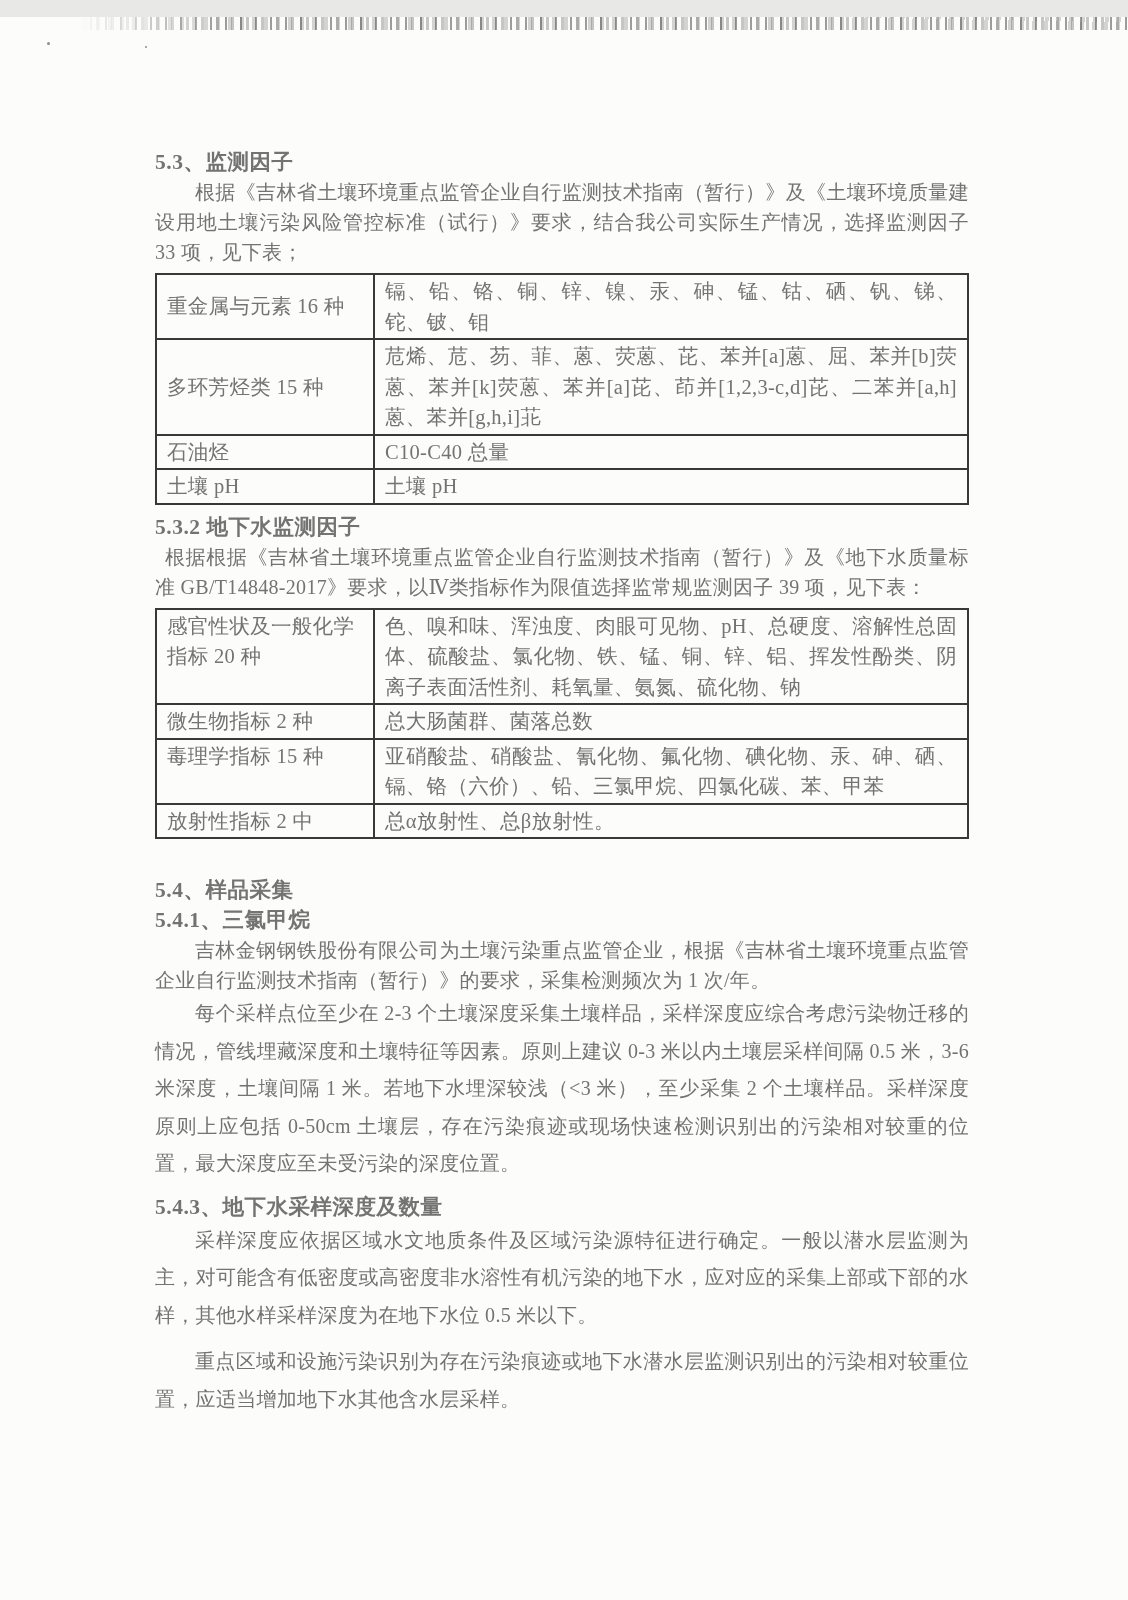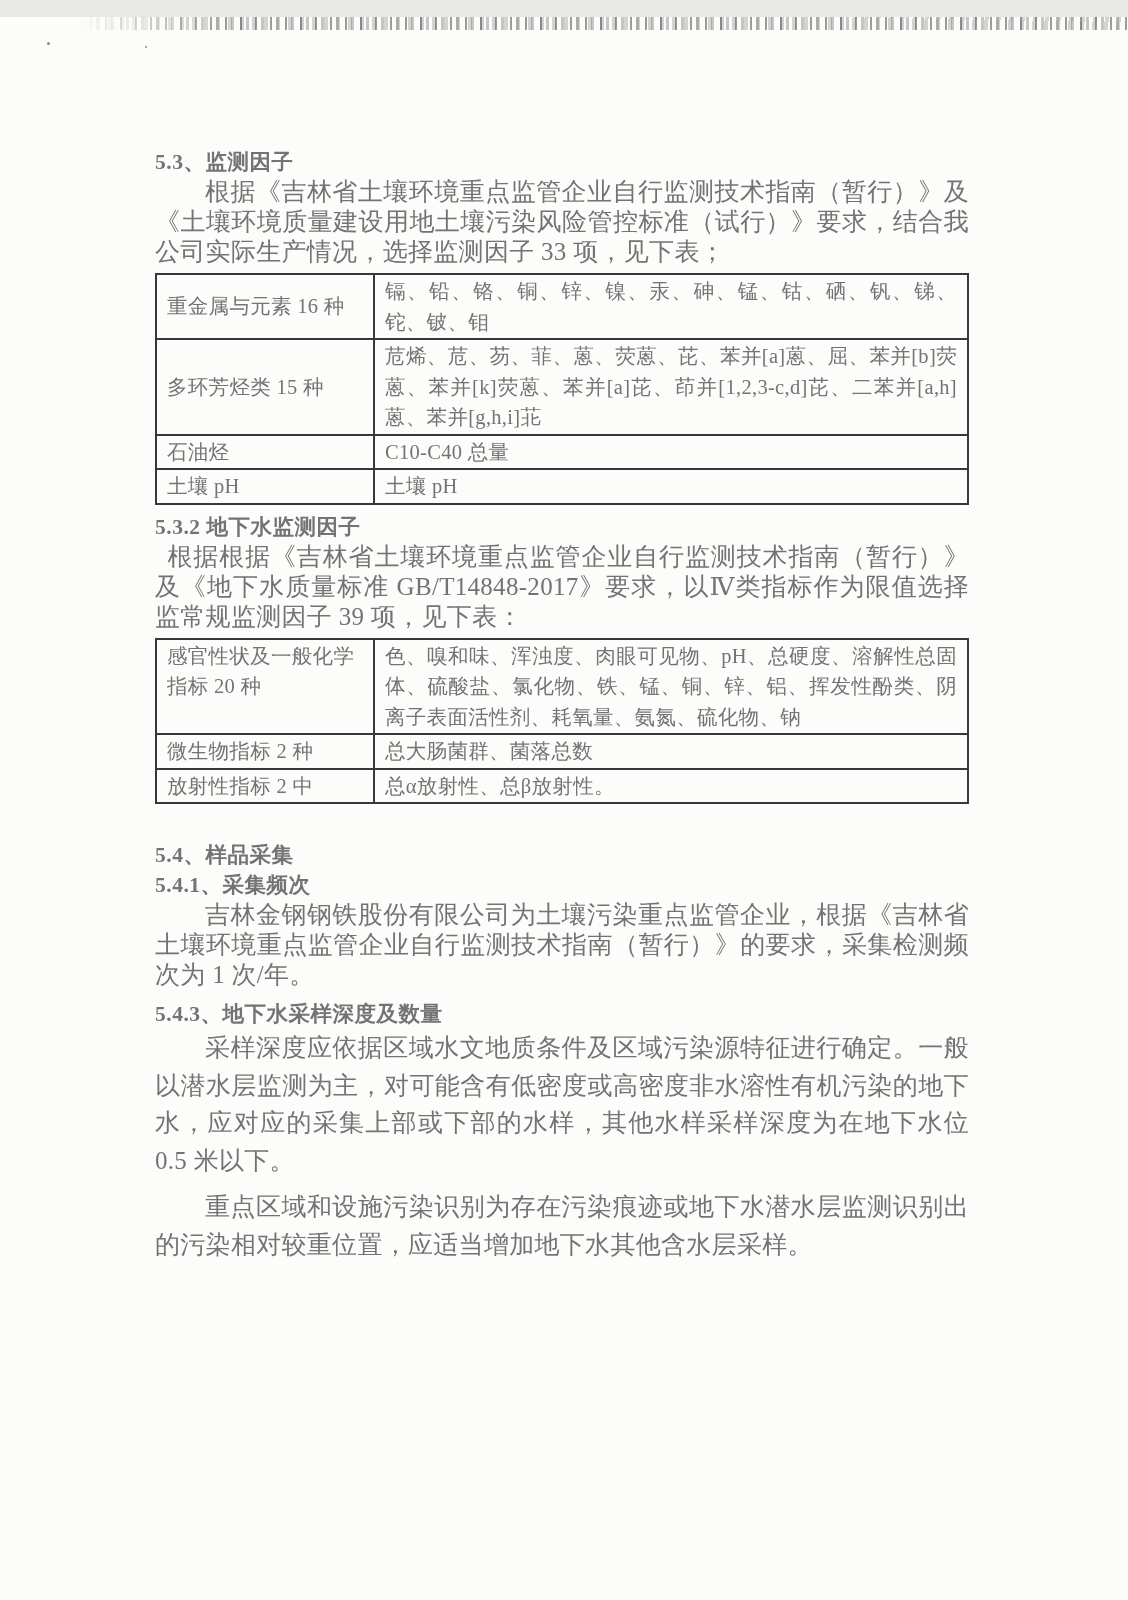--- a/index.html
+++ b/index.html
@@ -33,21 +33,21 @@
     background:#4d4d4d;transform:rotate(-0.16deg);
   }
 
   .content{position:absolute;left:155px;top:130px;width:814px;}
 
   .h{
     font-weight:700;font-size:21.5px;line-height:30px;
     letter-spacing:.5px;white-space:nowrap;
   }
   .para{
-    font-size:25px;line-height:30px;text-align:justify;
+    font-size:20px;line-height:30px;text-align:justify;
     text-indent:2em;letter-spacing:.3px;
   }
   .para.small-indent{text-indent:.5em;}
   .para.wide{line-height:37.5px;}
 
   table.factors{
     width:100%;border-collapse:collapse;font-size:20.5px;
     border:2.5px solid #383838;table-layout:fixed;
   }
   table.factors td{
@@ -107,30 +107,35 @@
       <tbody>
         <tr>
           <td class="cat vtop">感官性状及一般化学指标 20 种</td>
           <td class="fac">色、嗅和味、浑浊度、肉眼可见物、pH、总硬度、溶解性总固体、硫酸盐、氯化物、铁、锰、铜、锌、铝、挥发性酚类、阴离子表面活性剂、耗氧量、氨氮、硫化物、钠</td>
         </tr>
         <tr>
           <td class="cat">微生物指标 2 种</td>
           <td class="fac">总大肠菌群、菌落总数</td>
         </tr>
         <tr>
+          <td class="cat vtop">毒理学指标 15 种</td>
+          <td class="fac">亚硝酸盐、硝酸盐、氰化物、氟化物、碘化物、汞、砷、硒、镉、铬（六价）、铅、三氯甲烷、四氯化碳、苯、甲苯</td>
+        </tr>
+        <tr>
           <td class="cat">放射性指标 2 中</td>
           <td class="fac">总α放射性、总β放射性。</td>
         </tr>
       </tbody>
     </table>
 
     <div class="h mt-h54">5.4、样品采集</div>
-    <div class="h">5.4.1、采集频次</div>
+    <div class="h">5.4.1、三氯甲烷</div>
     <p class="para" style="margin:0">吉林金钢钢铁股份有限公司为土壤污染重点监管企业，根据《吉林省土壤环境重点监管企业自行监测技术指南（暂行）》的要求，采集检测频次为 1 次/年。</p>
 
+    <p class="para wide" style="margin:0">每个采样点位至少在 2-3 个土壤深度采集土壤样品，采样深度应综合考虑污染物迁移的情况，管线埋藏深度和土壤特征等因素。原则上建议 0-3 米以内土壤层采样间隔 0.5 米，3-6 米深度，土壤间隔 1 米。若地下水埋深较浅（&lt;3 米），至少采集 2 个土壤样品。采样深度原则上应包括 0-50cm 土壤层，存在污染痕迹或现场快速检测识别出的污染相对较重的位置，最大深度应至未受污染的深度位置。</p>
 
     <div class="h mt-h543">5.4.3、地下水采样深度及数量</div>
     <p class="para wide" style="margin:0">采样深度应依据区域水文地质条件及区域污染源特征进行确定。一般以潜水层监测为主，对可能含有低密度或高密度非水溶性有机污染的地下水，应对应的采集上部或下部的水样，其他水样采样深度为在地下水位 0.5 米以下。</p>
     <p class="para wide mt-p2" style="margin-bottom:0">重点区域和设施污染识别为存在污染痕迹或地下水潜水层监测识别出的污染相对较重位置，应适当增加地下水其他含水层采样。</p>
 
   </div>
 
   <div class="scan-bottom-line"></div>
 </div>
 

